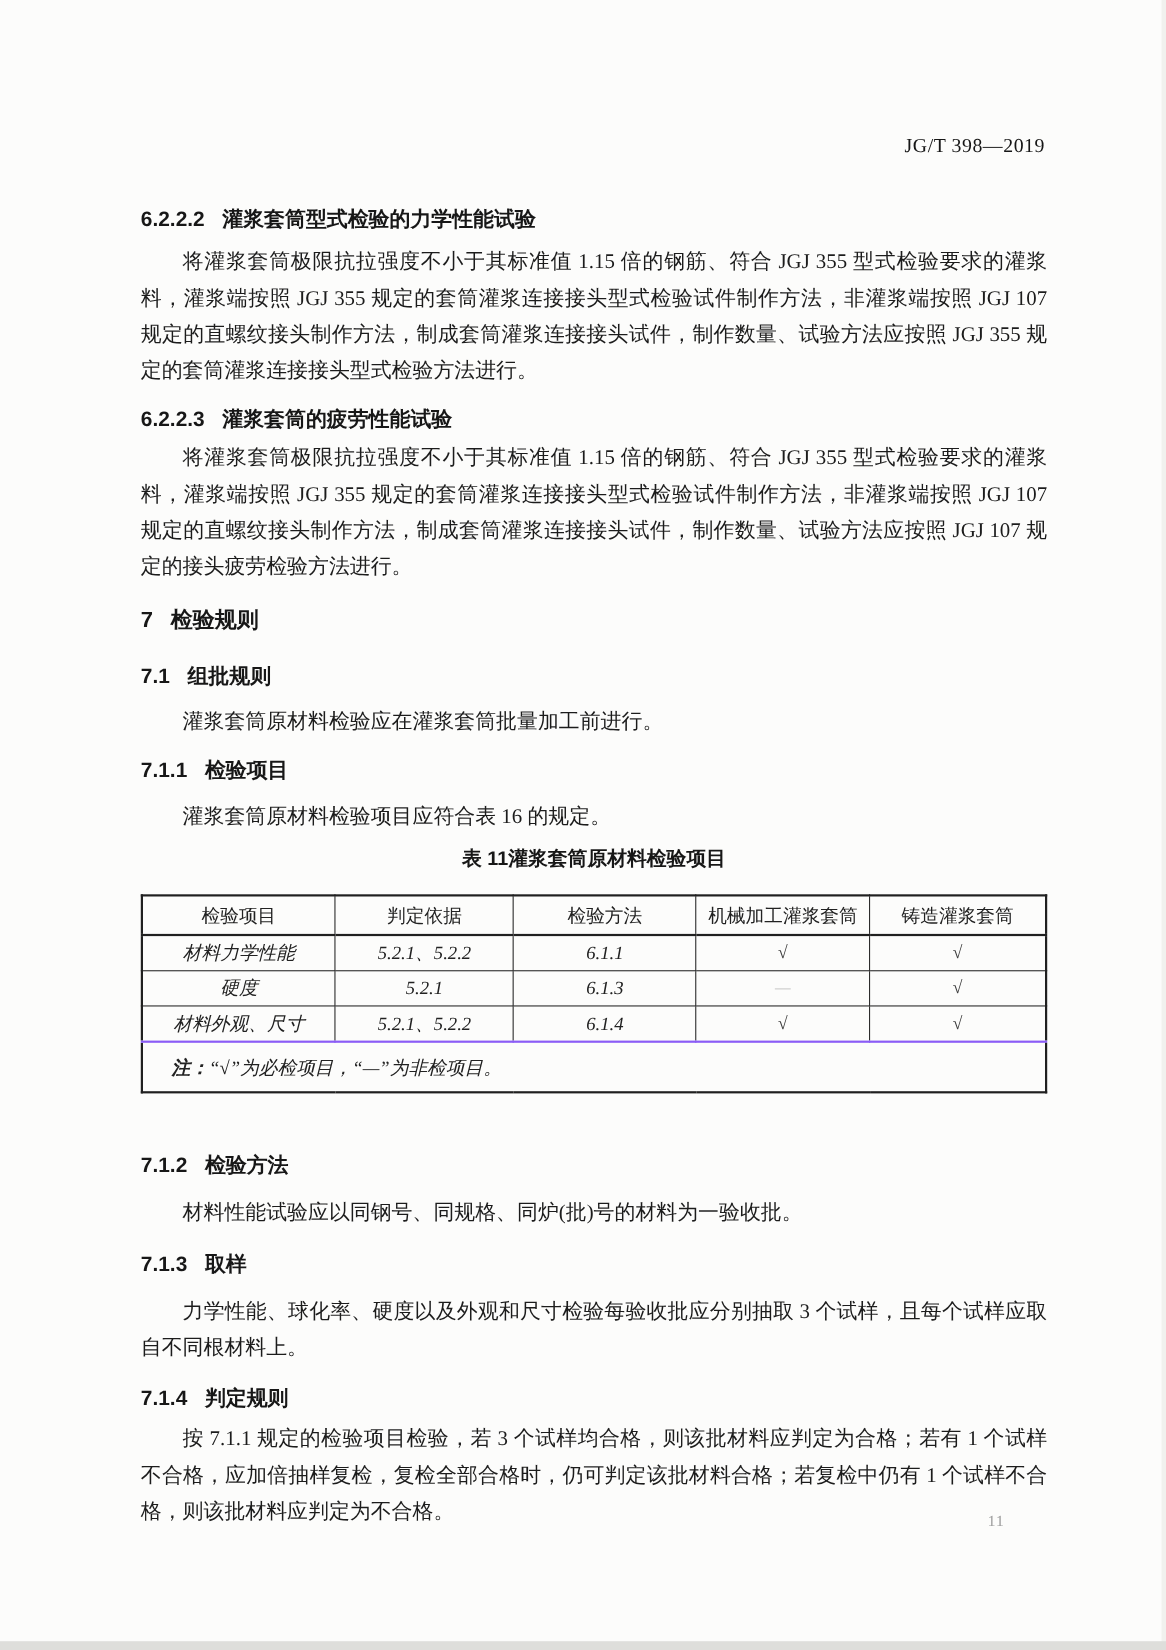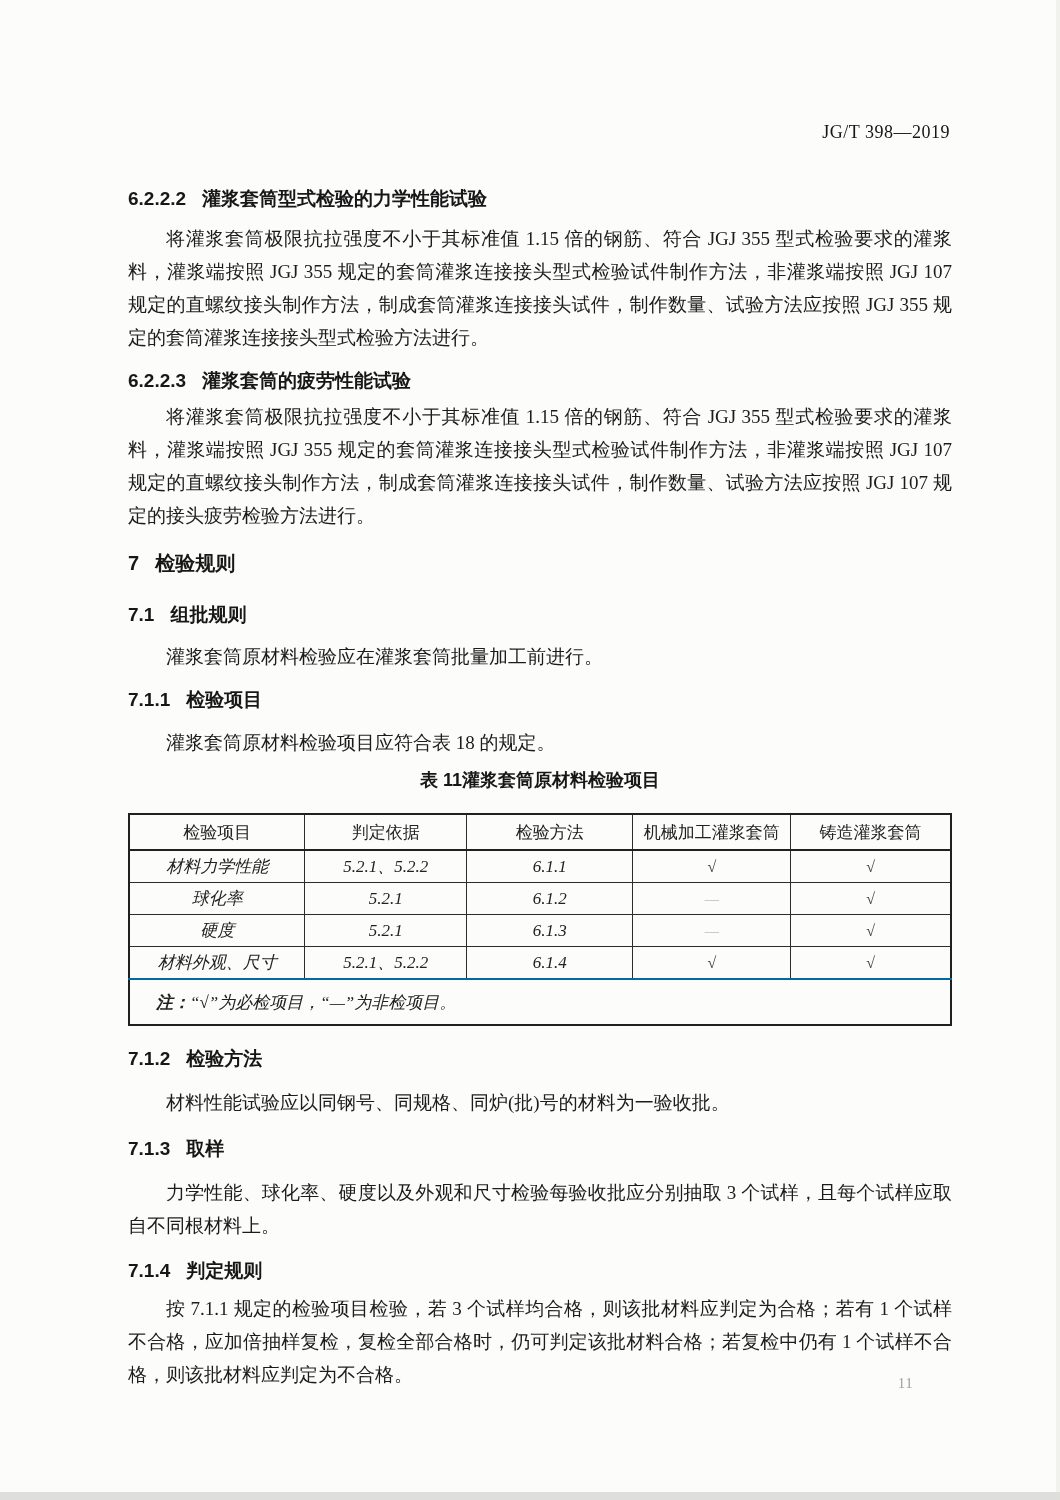--- a/index.html
+++ b/index.html
@@ -63,21 +63,21 @@
   .t11 th, .t11 td {
     border: 1px solid #2c2c2c;
     text-align: center; vertical-align: middle;
     font-weight: normal; padding: 0;
   }
   .t11 thead th { height: 34px; border-bottom: 2px solid #202020; }
   .t11 tbody td { height: 31px; font-style: italic; }
   .t11 td.mark { font-size: 16px; color: #3c3c3c; }
   .t11 td.dim  { color: #c2c2c2; }
   .t11 .note-cell {
-    border-top: 2px solid #0369a1;
+    border-top: 2px solid #8b5cf6;
     text-align: left; height: 36px;
     padding: 4px 20px 4px 26px;
     font-size: 17px;
   }
   .t11 .note-cell .note-label { font-weight: bold; font-family: "Liberation Sans", "DejaVu Sans", sans-serif; }
 
   .page-num {
     position: absolute; top: 1376px; left: 898px; width: 34px;
     text-align: left;
     font-size: 14px; color: #9c9c9c; letter-spacing: 1px;
@@ -105,21 +105,21 @@
   </div>
 
   <div class="heading" style="top:602px">
     <span class="hnum">7.1</span><span class="htitle">组批规则</span>
   </div>
   <p class="body-p" style="top:640px">灌浆套筒原材料检验应在灌浆套筒批量加工前进行。</p>
 
   <div class="heading" style="top:687px">
     <span class="hnum">7.1.1</span><span class="htitle">检验项目</span>
   </div>
-  <p class="body-p" style="top:726px">灌浆套筒原材料检验项目应符合表 18 的规定。</p>
+  <p class="body-p" style="top:726px">灌浆套筒原材料检验项目应符合表 16 的规定。</p>
 
   <div class="t-caption">
     <span class="cap-prefix">表 11</span><span>灌浆套筒原材料检验项目</span>
   </div>
 
   <table class="t11">
     <colgroup>
       <col style="width:21.4%">
         <col style="width:19.7%">
         <col style="width:20.2%">
@@ -134,27 +134,20 @@
         <th>机械加工灌浆套筒</th>
         <th>铸造灌浆套筒</th>
       </tr>
     </thead>
     <tbody>
       <tr>
         <td>材料力学性能</td>
         <td>5.2.1、5.2.2</td>
         <td>6.1.1</td>
         <td class="mark">√</td>
-        <td class="mark">√</td>
-      </tr>
-      <tr>
-        <td>球化率</td>
-        <td>5.2.1</td>
-        <td>6.1.2</td>
-        <td class="mark dim">—</td>
         <td class="mark">√</td>
       </tr>
       <tr>
         <td>硬度</td>
         <td>5.2.1</td>
         <td>6.1.3</td>
         <td class="mark dim">—</td>
         <td class="mark">√</td>
       </tr>
       <tr>

